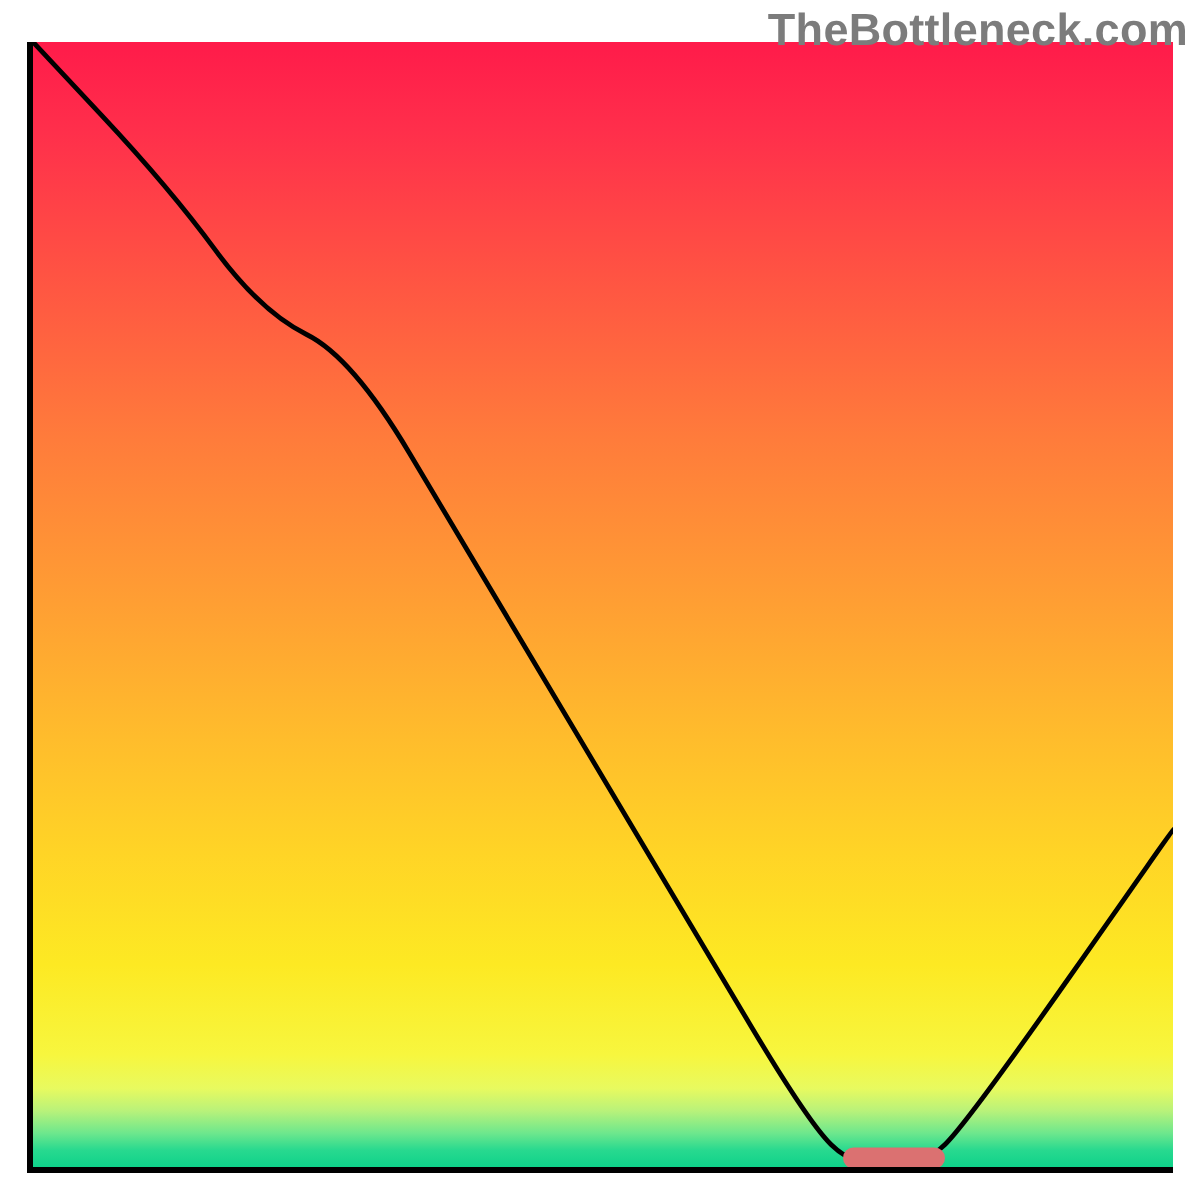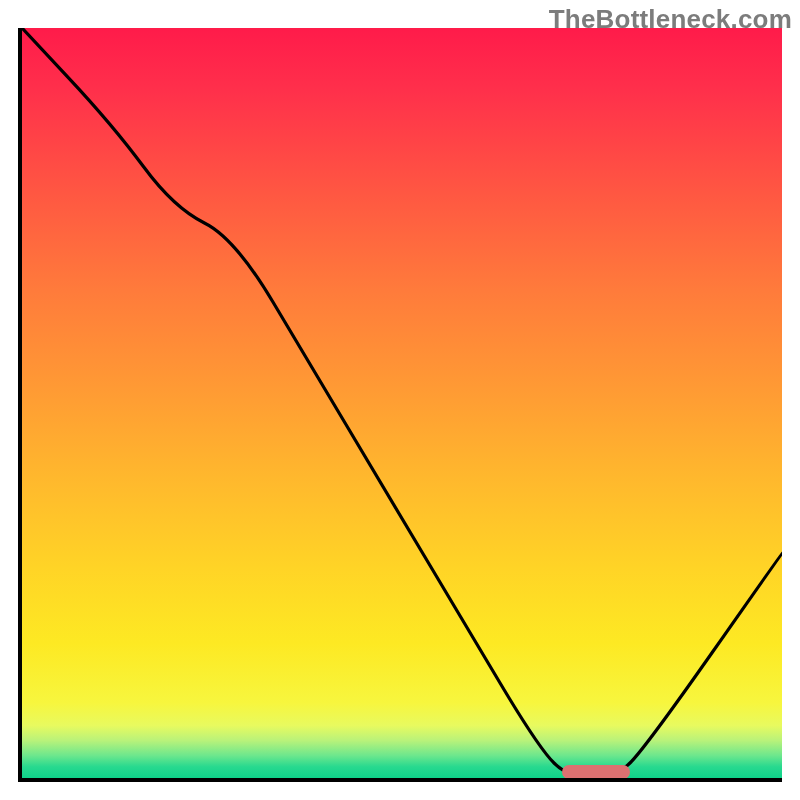--- a/index.html
+++ b/index.html
@@ -12,21 +12,21 @@
   }
   .frame {
     position: relative;
     width: 800px;
     height: 800px;
   }
   .watermark {
     position: absolute;
     top: 4px;
     right: 8px;
-    font-size: 26px;
+    font-size: 30px;
     font-weight: bold;
     color: #7c7c7c;
     letter-spacing: 0.2px;
     z-index: 10;
   }
   .plot-area {
     position: absolute;
     left: 18px;
     top: 28px;
     width: 764px;

